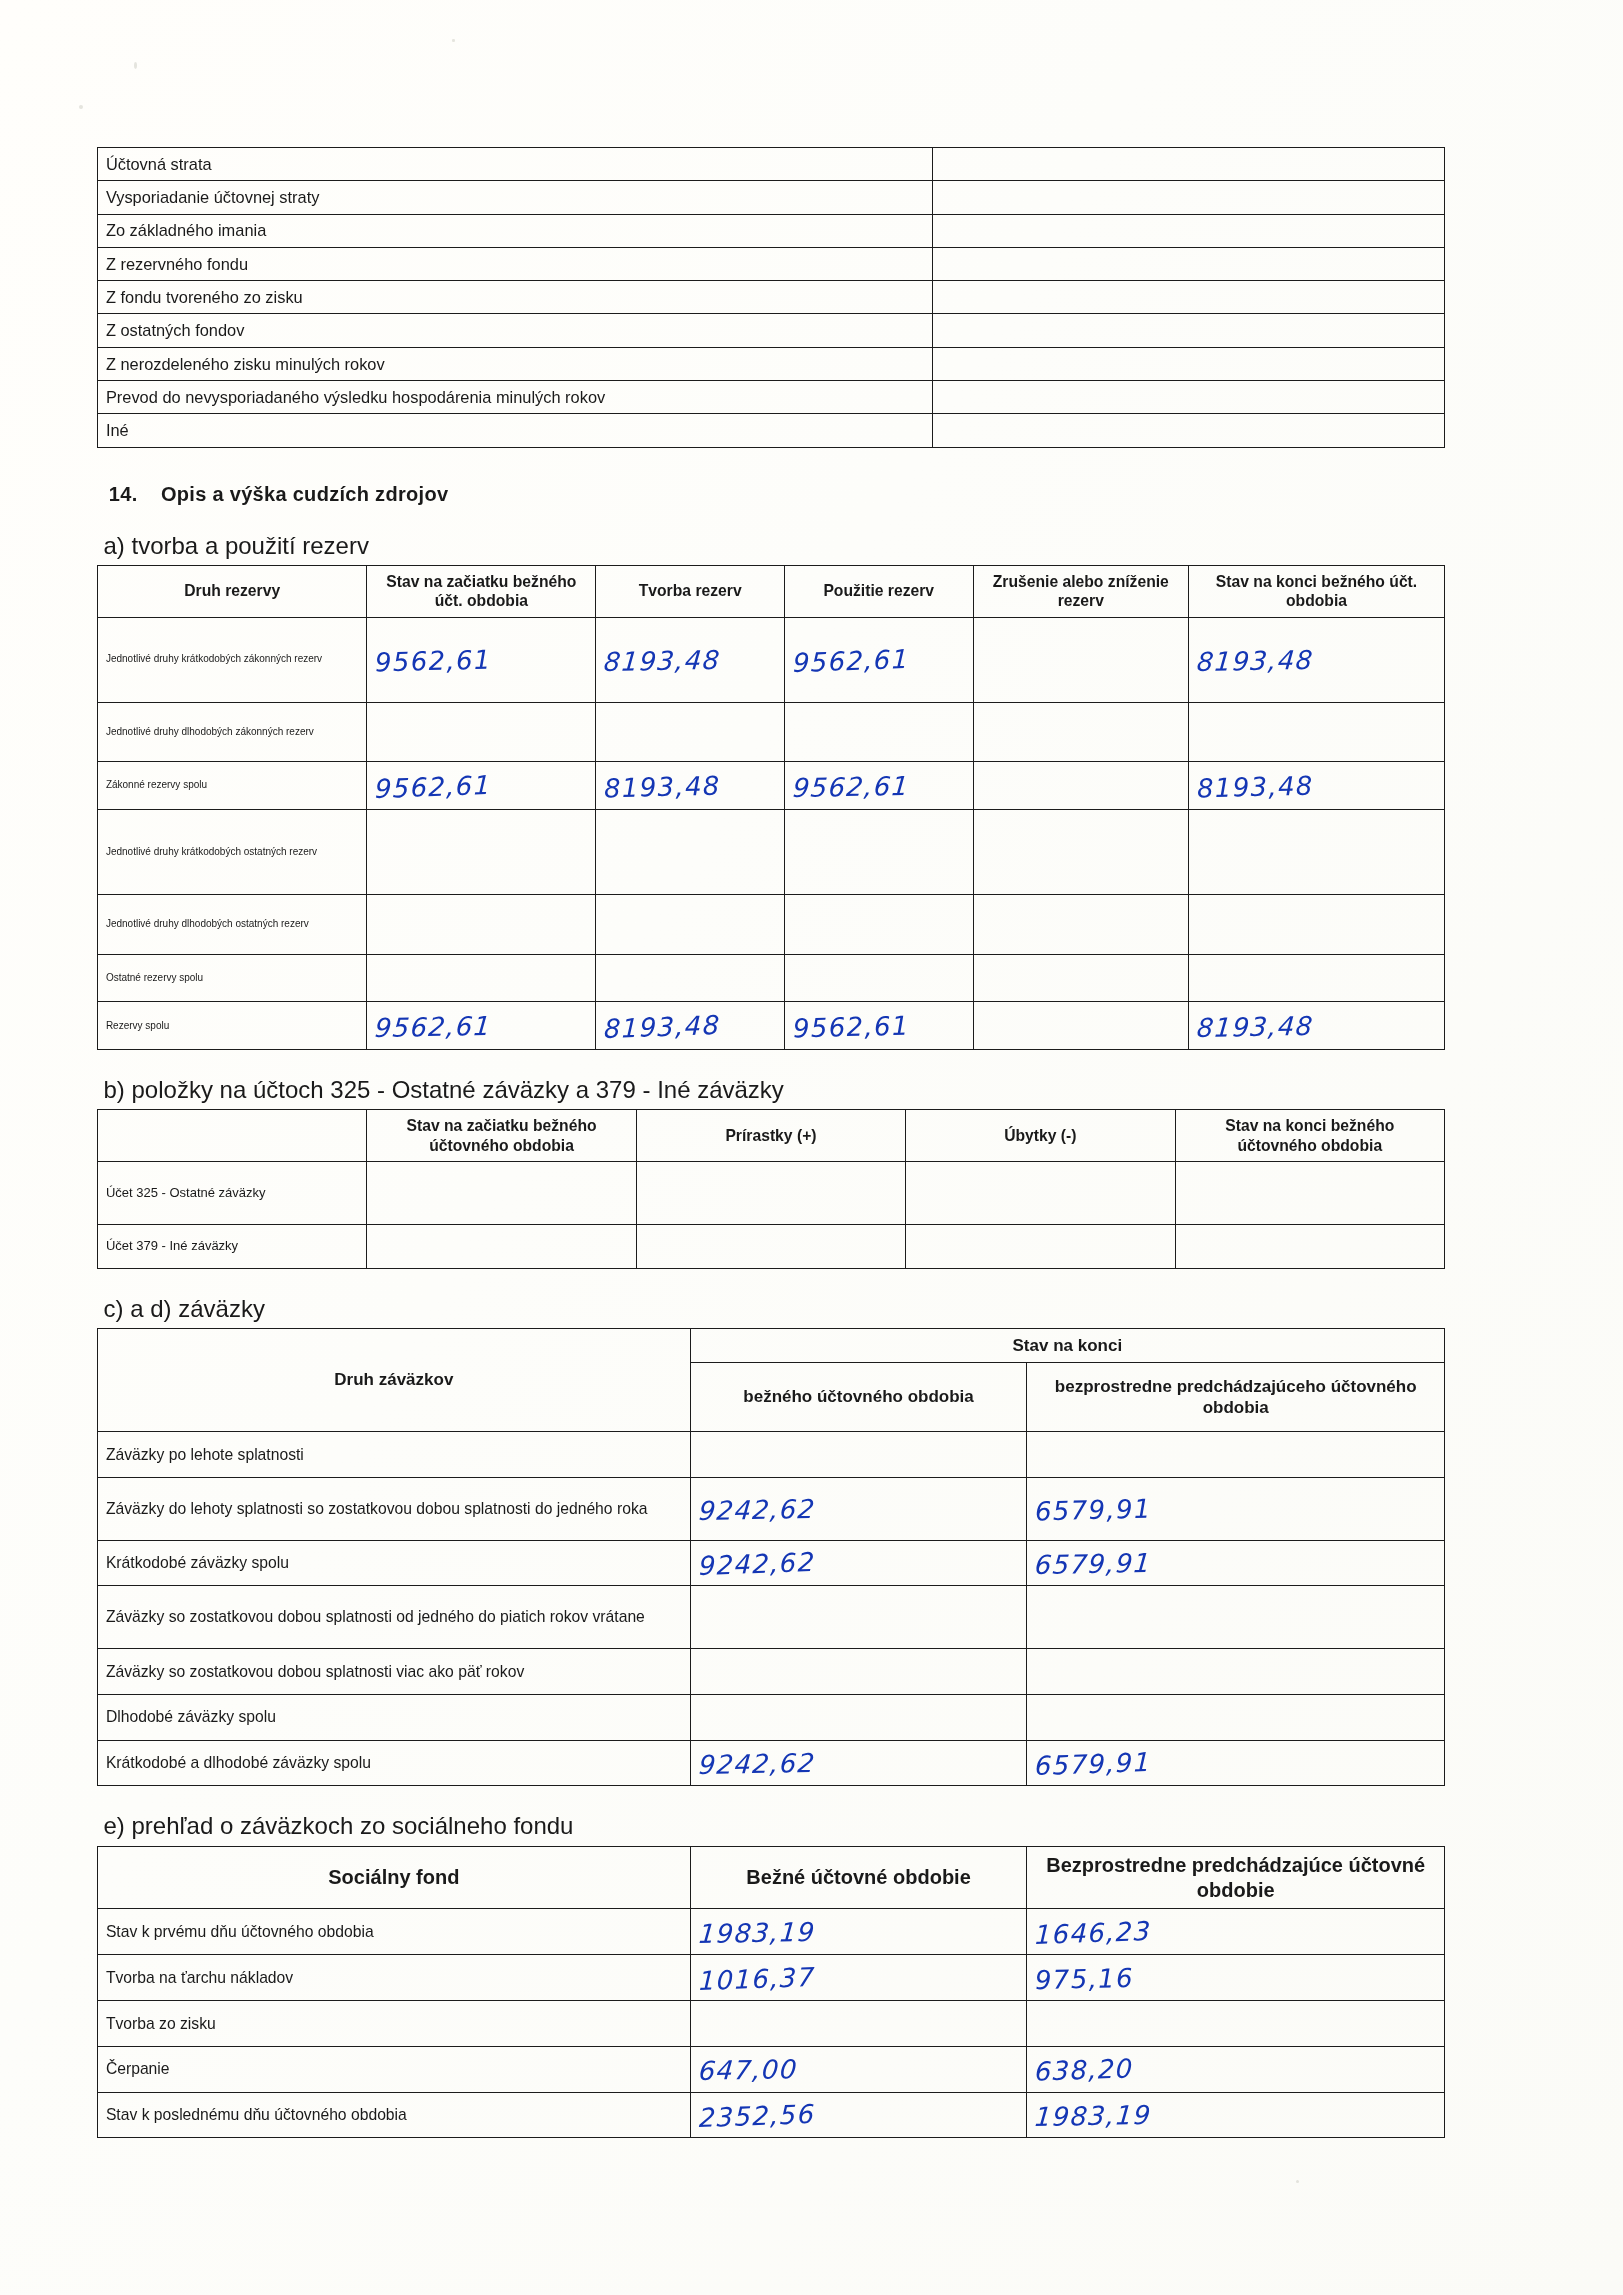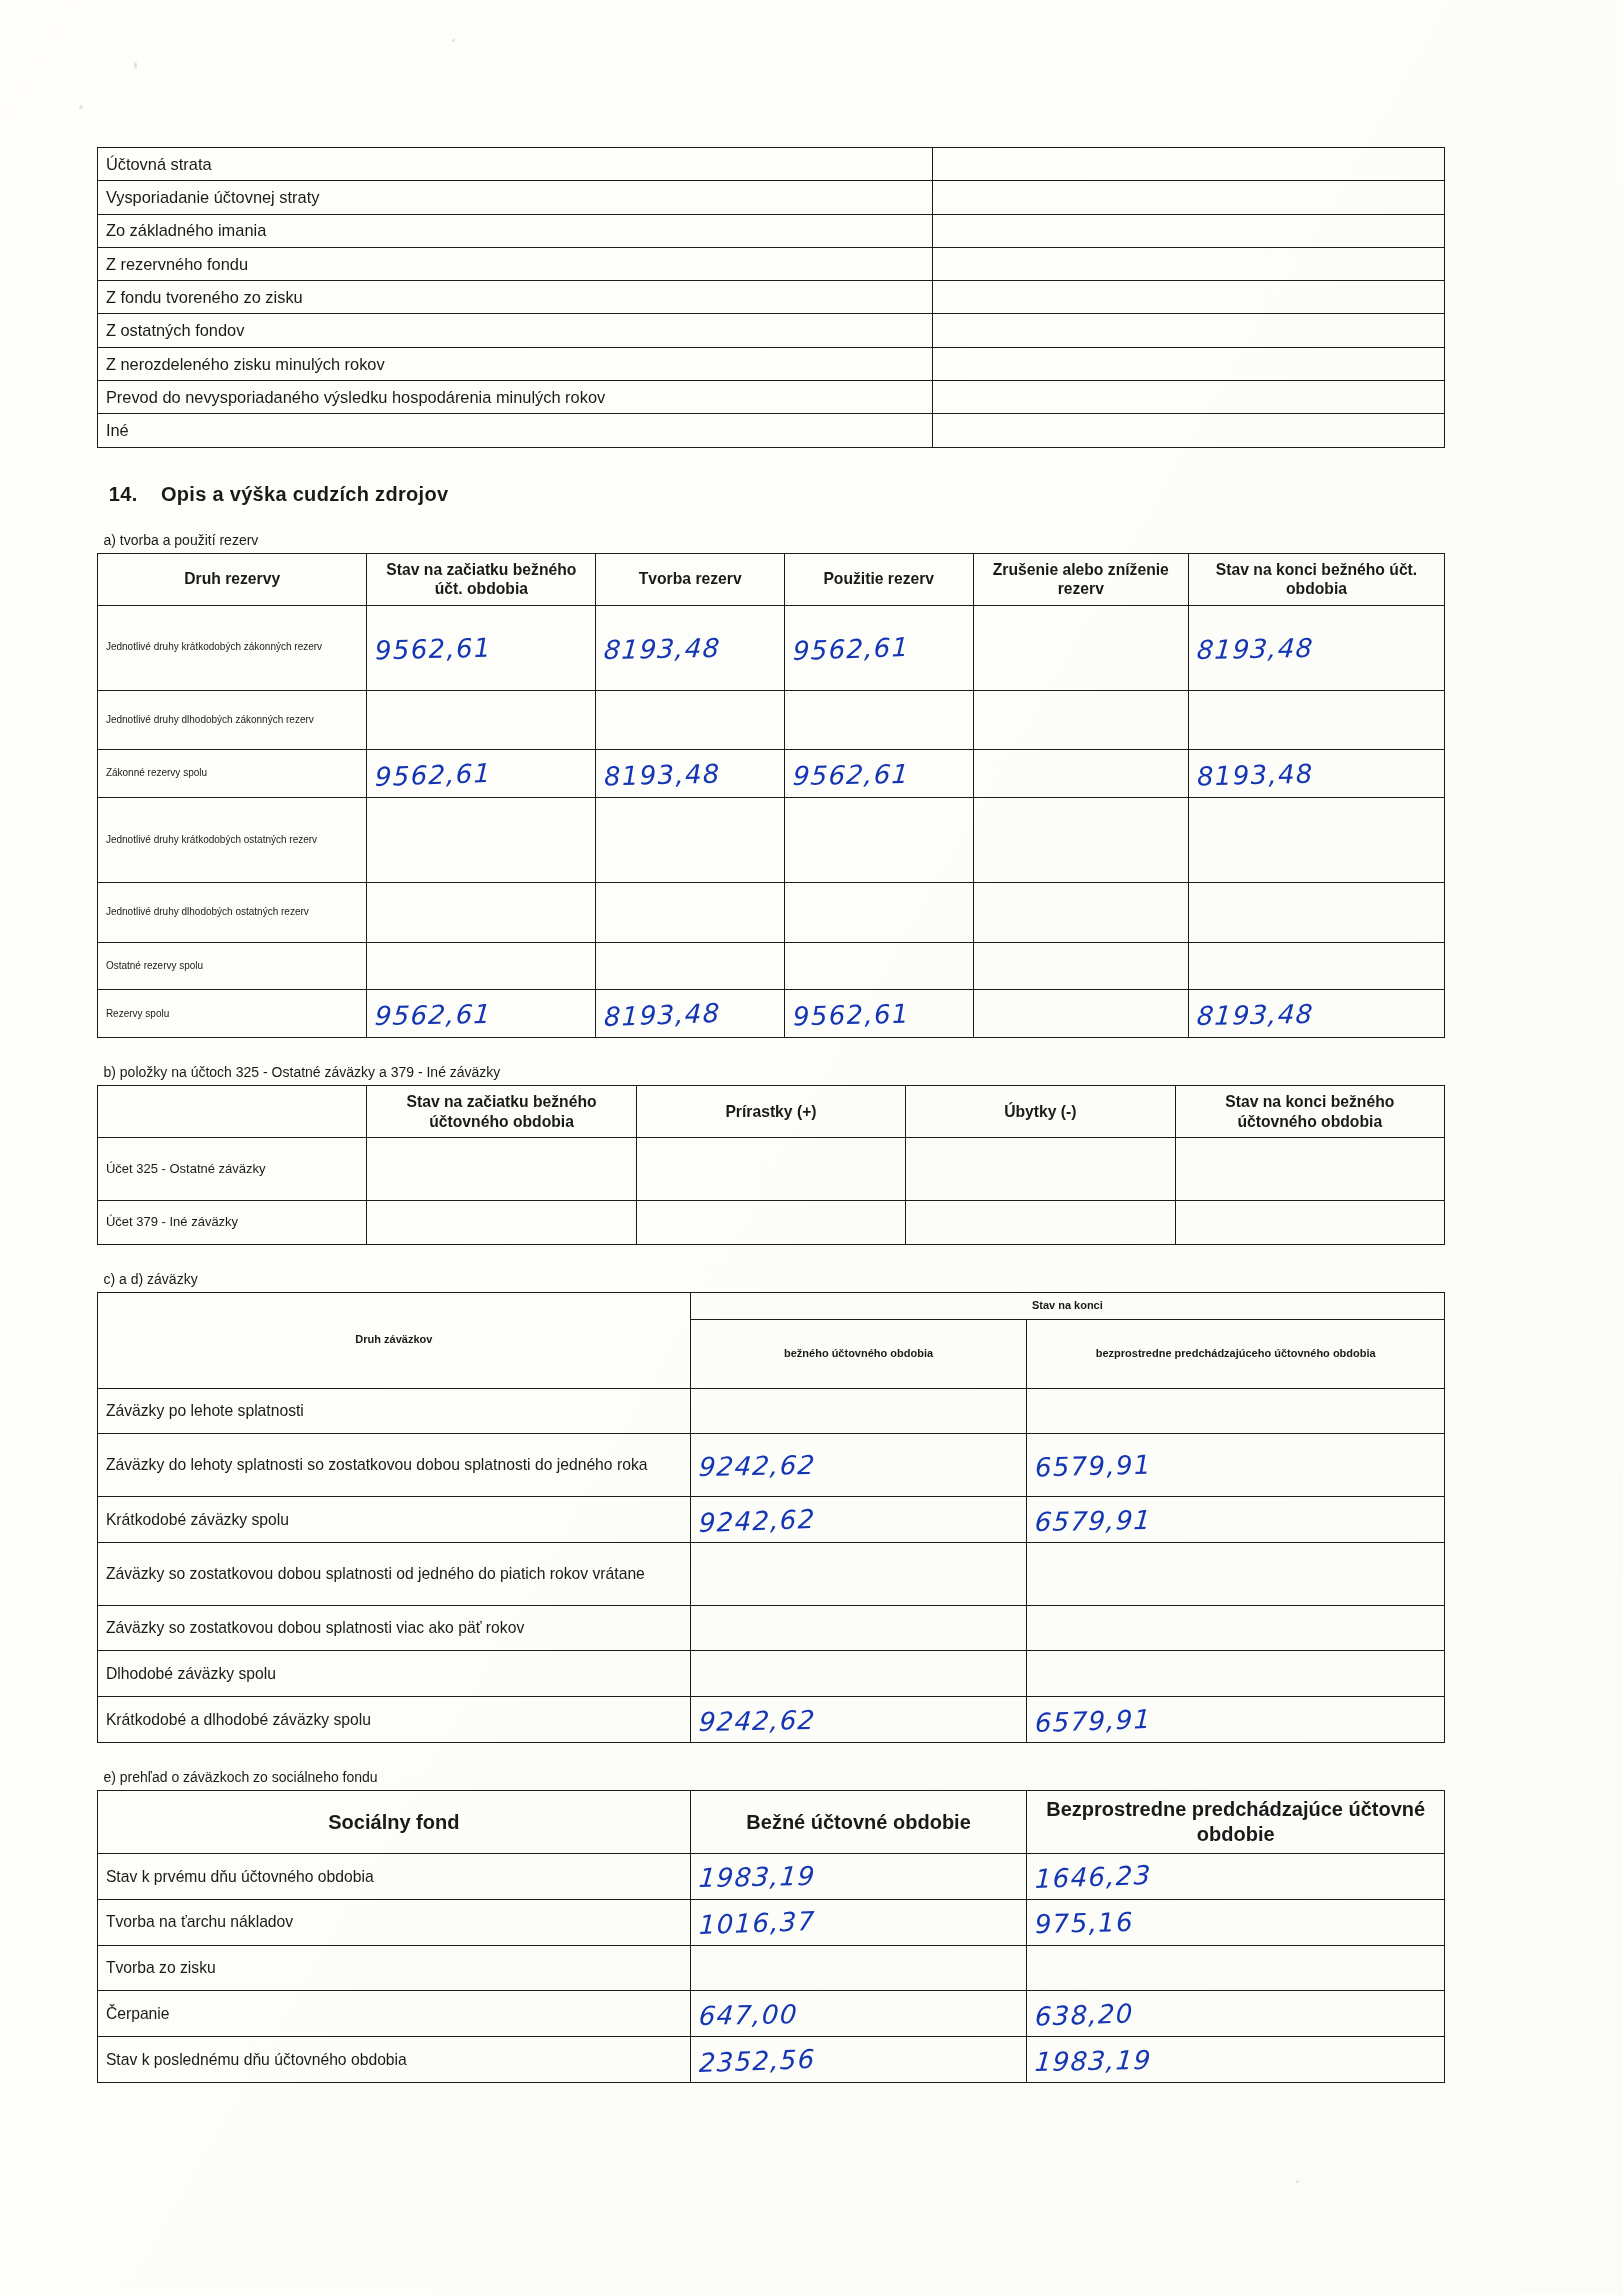--- a/index.html
+++ b/index.html
@@ -73,21 +73,21 @@
   td.hwcell .hw { position: relative; top: 1.3px; }
 
   
   h2.section {
     font-size: 20px;
     font-weight: bold;
     margin: 35px 0 26px 11.8px;
     letter-spacing: 0.3px;
   }
   .sub {
-    font-size: 14px;
+    font-size: 24px;
     margin: 26px 0 5.2px 6.5px;
   }
 
   
   .t1 col.c1 { width: 62%; }
   .t1 col.c2 { width: 38%; }
 
   
   .t2 col.c1 { width: 20%; }
   .t2 col.c2 { width: 17%; }
@@ -106,21 +106,21 @@
   .t3 col.c4 { width: 20%; }
   .t3 col.c5 { width: 20%; }
   .t3 th { font-size: 15.7px; padding: 9.2px 3.9px; }
   .t3 td { font-size: 13px; height: 31px; }
 
   
   .t4 { width: 1172px; margin-left: 0; }
   .t4 col.c1 { width: 44%; }
   .t4 col.c2 { width: 25%; }
   .t4 col.c3 { width: 31%; }
-  .t4 th { font-size: 11px; padding: 7.9px 3.9px; margin-left: 40px; }
+  .t4 th { font-size: 17px; padding: 7.9px 3.9px; margin-left: 40px; }
   .t4 td { font-size: 15.7px; }
   .t4 td.val { height: 33px; }
 
   
   .t5 { width: 1172px; }
   .t5 col.c1 { width: 44%; }
   .t5 col.c2 { width: 25%; }
   .t5 col.c3 { width: 31%; }
   .t5 th { font-size: 20px; padding: 7.9px 3.9px; }
   .t5 td { font-size: 15.7px; height: 33px; }

